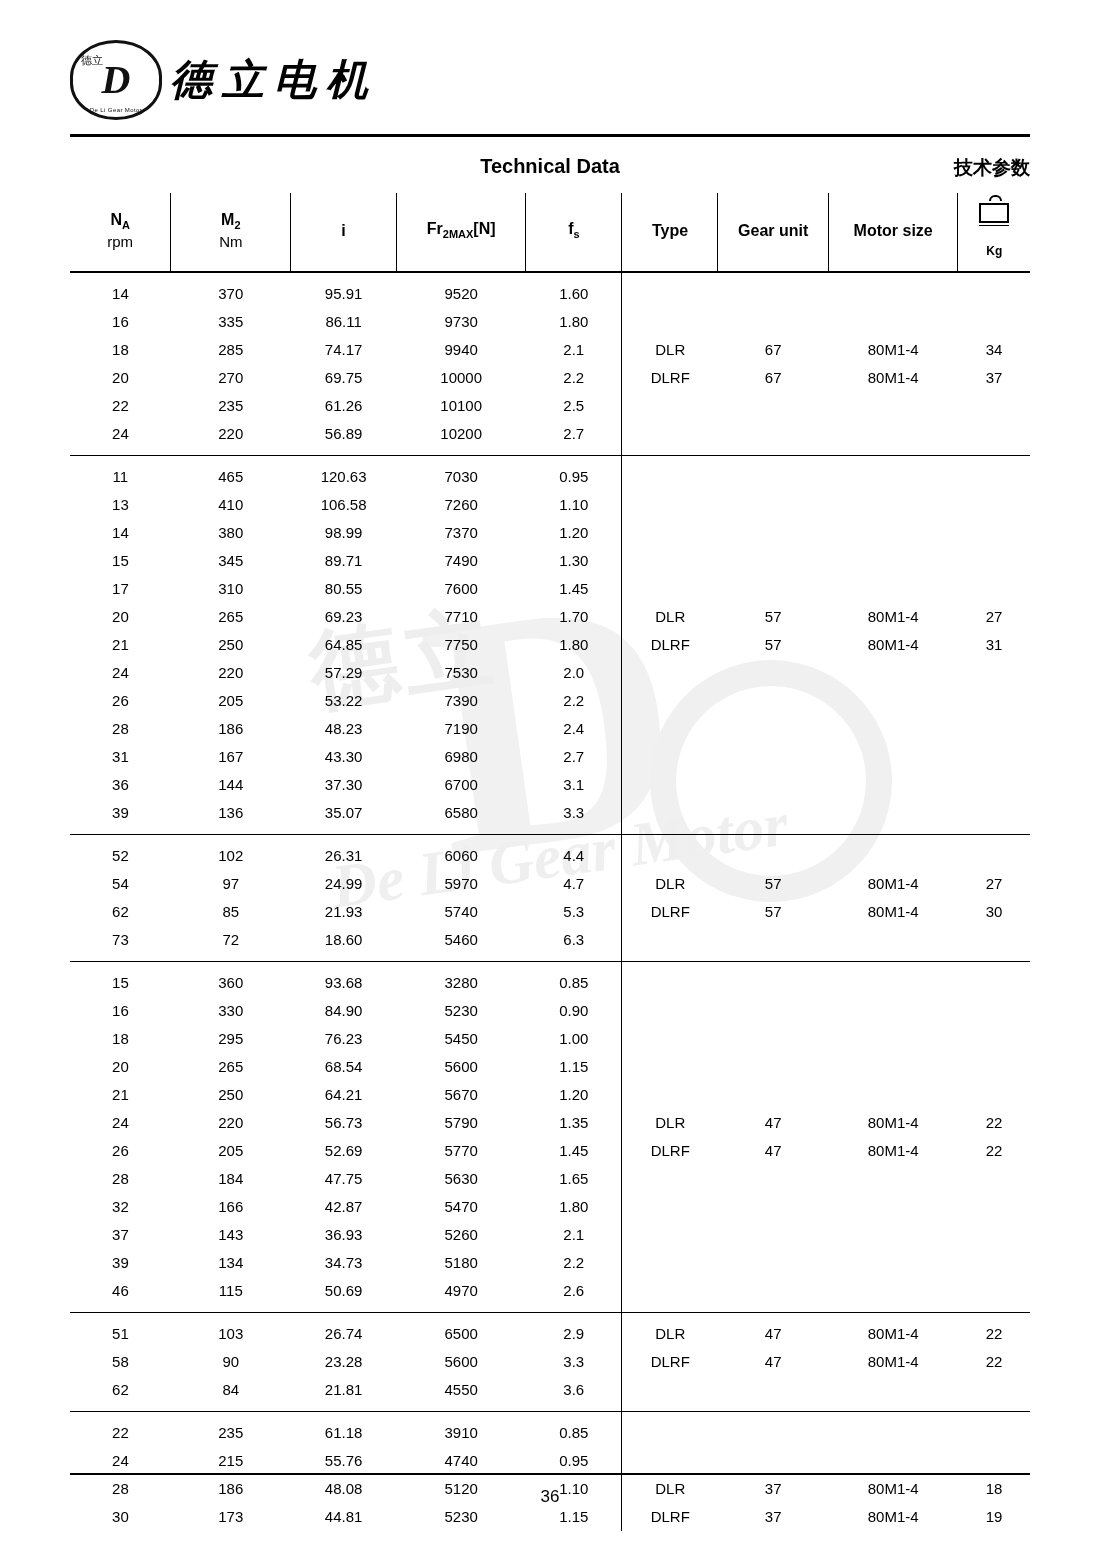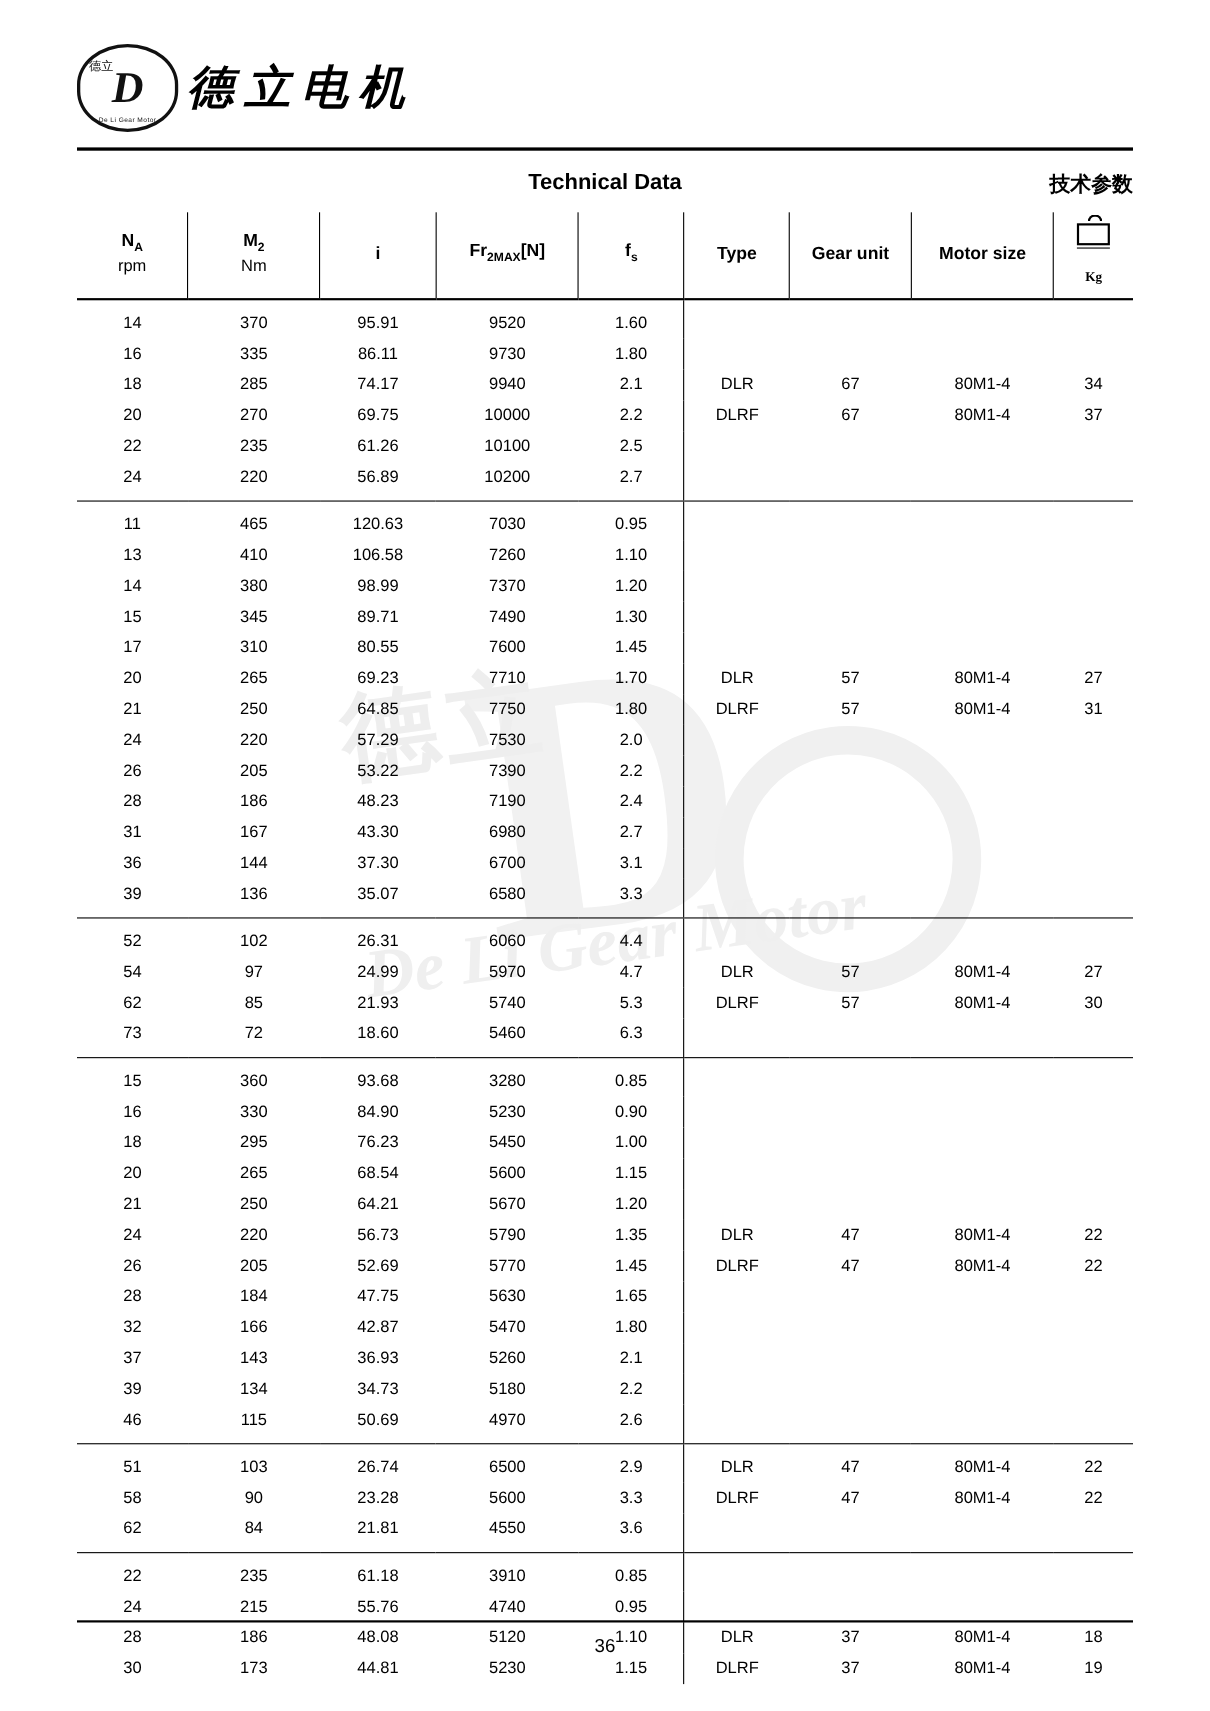--- a/index.html
+++ b/index.html
@@ -221,21 +221,21 @@
     top: -10px;
     border-bottom: none;
     border-left: none;
     border-right: none;
     height: 4px;
     border-radius: 8px 8px 0 0;
     width: 9px;
     border: 2px solid #000;
     border-bottom: none;
   }
-  .kg-label { font-size: 12px; font-weight: bold; border-top: 1px solid #000; display:block; width: 30px; margin: 0 auto; padding-top: 19px; font-family: Liberation Serif, serif;}
+  .kg-label { font-size: 12px; font-weight: bold; border-top: 1px solid #000; display:block; width: 30px; margin: 0 auto; padding-top: 19px;}
 
   table.data td {
     text-align: center;
     padding: 2px 2px;
     line-height: 24px;
     height: 24px;
     vertical-align: middle;
   }
   td.vline { border-left: 1px solid #000; }
   tr.group-start td { padding-top: 9px; }

